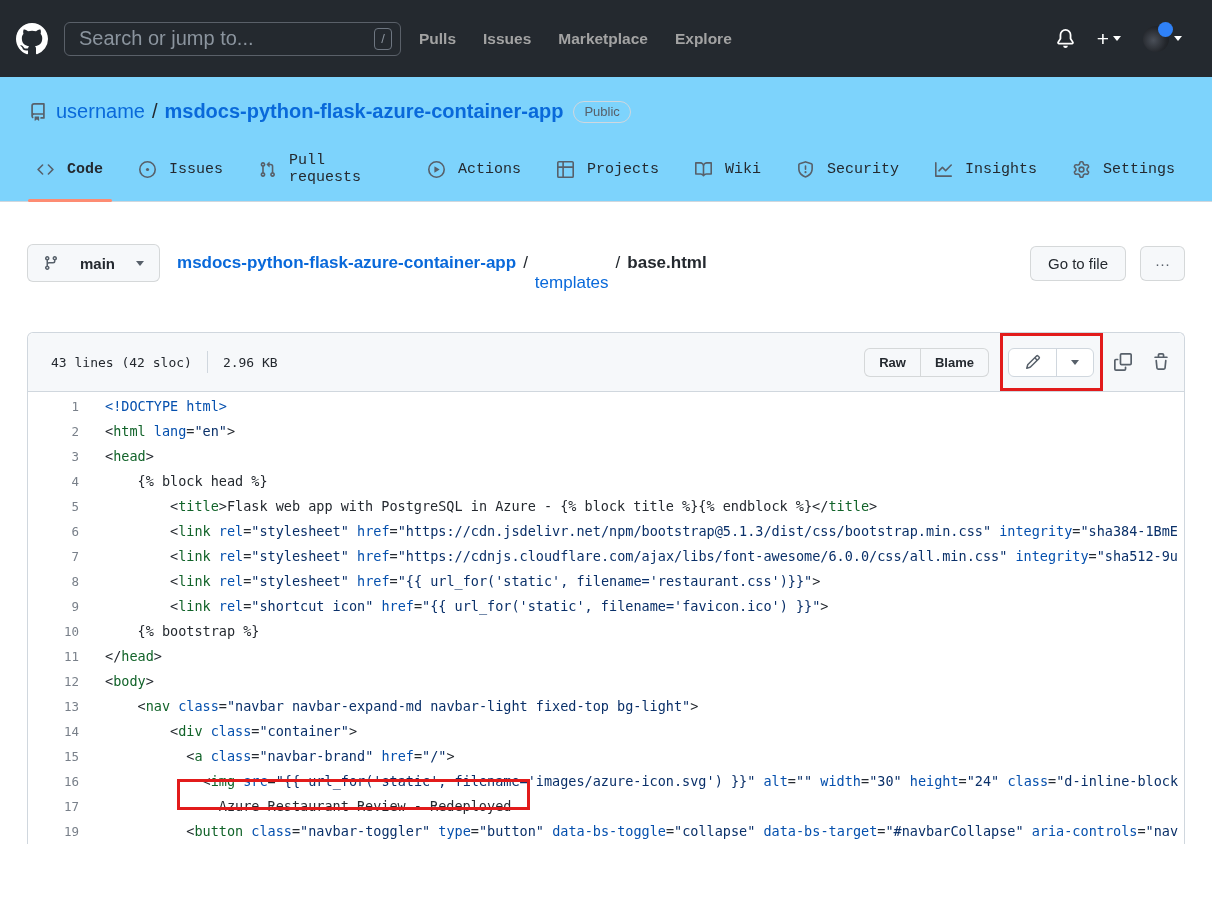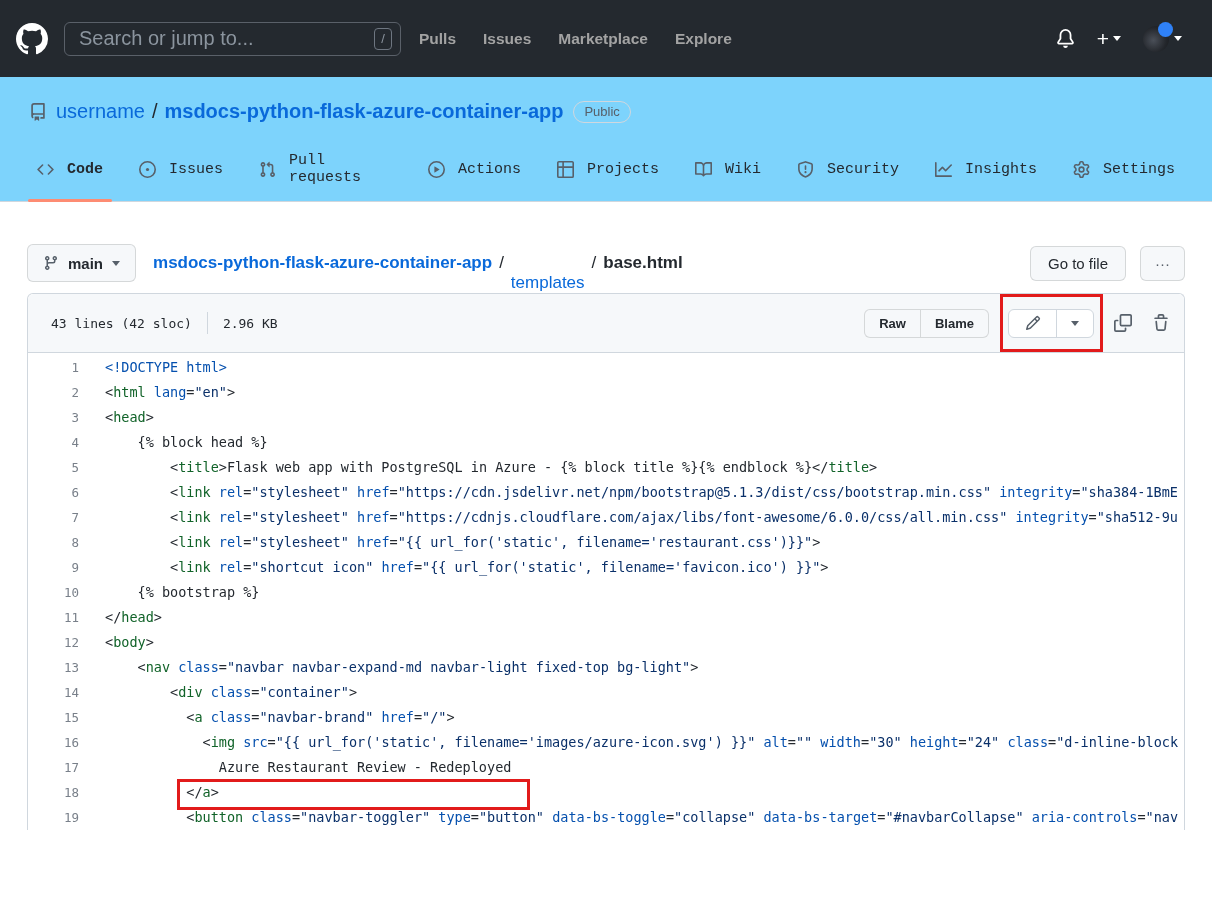--- a/index.html
+++ b/index.html
@@ -53,40 +53,40 @@
   .tabs { display:flex; padding:0 19px; margin-top:16px; }
   .tab { display:flex; align-items:center; gap:13px; padding:13px 9px 15px; margin:0 9px; font-size:15px; color:#24292f; position:relative; cursor:pointer;font-family:Liberation Mono, monospace; }
   .tab .t-ico { color:#57606a; }
   .tab.active { font-weight:700; }
   .tab.active::after { content:""; position:absolute; left:0; right:0; bottom:-1px; height:3px; border-radius:3px; background:#fd8c73; }
 
   
   .main { padding:0 27px; }
   .file-nav-row { display:flex; align-items:center; margin-top:31px; }
   .branch-btn {
-    height:38px; display:flex; align-items:center; gap:9px; padding:16px 15px;
+    height:38px; display:flex; align-items:center; gap:21px; padding:16px 15px;
     background:#f6f8fa; border:1px solid rgba(27,31,36,0.15); border-radius:6px;
     font-size:15px; font-weight:600; color:#24292f; cursor:pointer;
   }
   .branch-btn .b-ico { color:#57606a; }
   .breadcrumb { margin-left:17px; font-size:17px; display:flex; align-items:center; gap:7px; }
   .bc-root { color:#0969da; font-weight:600; cursor:pointer; }
   .bc-sep { color:#24292f; }
   .bc-link { color:#0969da; cursor:pointer;margin-top:40px; }
   .bc-file { color:#24292f; font-weight:700; }
   .nav-right { margin-left:auto; display:flex; gap:14px; }
   .btn {
     height:35px; display:flex; align-items:center; padding:0 17px; font-size:15px;
     background:#f6f8fa; border:1px solid rgba(27,31,36,0.15); border-radius:6px;
     color:#24292f; cursor:pointer;
   }
   .btn-kebab { padding:0 14px; color:#57606a; }
 
   
-  .file-box { border:1px solid #d0d7de; border-radius:6px 6px 0 0; border-bottom:none; }
+  .file-box { margin-top:39px; border:1px solid #d0d7de; border-radius:6px 6px 0 0; border-bottom:none; }
   .file-header {
     height:59px; background:#f6f8fa; border-bottom:1px solid #d0d7de; border-radius:6px 6px 0 0;
     display:flex; align-items:center; padding:0 14px 0 23px;
   }
   .file-meta { display:flex; align-items:center; gap:15px; font-family:"DejaVu Sans Mono", monospace; font-size:13px; color:#24292f; }
   .meta-divider { width:1px; height:22px; background:#d0d7de; }
   .file-actions { margin-left:auto; display:flex; align-items:center; }
   .seg-group { display:flex; height:29px; border:1px solid rgba(27,31,36,0.15); border-radius:6px; overflow:hidden; background:#f6f8fa; }
   .seg { padding:0 14px; display:flex; align-items:center; font-size:13px; font-weight:600; color:#24292f; cursor:pointer; }
   .seg + .seg { border-left:1px solid rgba(27,31,36,0.15); }
@@ -314,20 +314,19 @@
           <div class="code-line"><span class="ln">8</span><span class="lc"><span class="tk-p">        &lt;</span><span class="tk-t">link</span><span class="tk-p"> </span><span class="tk-a">rel</span><span class="tk-p">=</span><span class="tk-s">"stylesheet"</span><span class="tk-p"> </span><span class="tk-a">href</span><span class="tk-p">=</span><span class="tk-s">"{{ url_for('static', filename='restaurant.css')}}"</span><span class="tk-p">&gt;</span></span></div>
           <div class="code-line"><span class="ln">9</span><span class="lc"><span class="tk-p">        &lt;</span><span class="tk-t">link</span><span class="tk-p"> </span><span class="tk-a">rel</span><span class="tk-p">=</span><span class="tk-s">"shortcut icon"</span><span class="tk-p"> </span><span class="tk-a">href</span><span class="tk-p">=</span><span class="tk-s">"{{ url_for('static', filename='favicon.ico') }}"</span><span class="tk-p">&gt;</span></span></div>
           <div class="code-line"><span class="ln">10</span><span class="lc"><span class="tk-p">    {% bootstrap %}</span></span></div>
           <div class="code-line"><span class="ln">11</span><span class="lc"><span class="tk-p">&lt;/</span><span class="tk-t">head</span><span class="tk-p">&gt;</span></span></div>
           <div class="code-line"><span class="ln">12</span><span class="lc"><span class="tk-p">&lt;</span><span class="tk-t">body</span><span class="tk-p">&gt;</span></span></div>
           <div class="code-line"><span class="ln">13</span><span class="lc"><span class="tk-p">    &lt;</span><span class="tk-t">nav</span><span class="tk-p"> </span><span class="tk-a">class</span><span class="tk-p">=</span><span class="tk-s">"navbar navbar-expand-md navbar-light fixed-top bg-light"</span><span class="tk-p">&gt;</span></span></div>
           <div class="code-line"><span class="ln">14</span><span class="lc"><span class="tk-p">        &lt;</span><span class="tk-t">div</span><span class="tk-p"> </span><span class="tk-a">class</span><span class="tk-p">=</span><span class="tk-s">"container"</span><span class="tk-p">&gt;</span></span></div>
           <div class="code-line"><span class="ln">15</span><span class="lc"><span class="tk-p">          &lt;</span><span class="tk-t">a</span><span class="tk-p"> </span><span class="tk-a">class</span><span class="tk-p">=</span><span class="tk-s">"navbar-brand"</span><span class="tk-p"> </span><span class="tk-a">href</span><span class="tk-p">=</span><span class="tk-s">"/"</span><span class="tk-p">&gt;</span></span></div>
           <div class="code-line"><span class="ln">16</span><span class="lc"><span class="tk-p">            &lt;</span><span class="tk-t">img</span><span class="tk-p"> </span><span class="tk-a">src</span><span class="tk-p">=</span><span class="tk-s">"{{ url_for('static', filename='images/azure-icon.svg') }}"</span><span class="tk-p"> </span><span class="tk-a">alt</span><span class="tk-p">=</span><span class="tk-s">""</span><span class="tk-p"> </span><span class="tk-a">width</span><span class="tk-p">=</span><span class="tk-s">"30"</span><span class="tk-p"> </span><span class="tk-a">height</span><span class="tk-p">=</span><span class="tk-s">"24"</span><span class="tk-p"> </span><span class="tk-a">class</span><span class="tk-p">=</span><span class="tk-s">"d-inline-block</span></span></div>
           <div class="code-line"><span class="ln">17</span><span class="lc"><span class="tk-p">              Azure Restaurant Review - Redeployed</span></span></div>
-          <div class="code-line"><span class="ln">18</span><span class="lc"><span class="tk-p">          &lt;/</span><span class="tk-t">a</span><span class="tk-p">&gt;</span></span></div>
           <div class="code-line"><span class="ln">19</span><span class="lc"><span class="tk-p">          &lt;</span><span class="tk-t">button</span><span class="tk-p"> </span><span class="tk-a">class</span><span class="tk-p">=</span><span class="tk-s">"navbar-toggler"</span><span class="tk-p"> </span><span class="tk-a">type</span><span class="tk-p">=</span><span class="tk-s">"button"</span><span class="tk-p"> </span><span class="tk-a">data-bs-toggle</span><span class="tk-p">=</span><span class="tk-s">"collapse"</span><span class="tk-p"> </span><span class="tk-a">data-bs-target</span><span class="tk-p">=</span><span class="tk-s">"#navbarCollapse"</span><span class="tk-p"> </span><span class="tk-a">aria-controls</span><span class="tk-p">=</span><span class="tk-s">"nav</span></span></div>
         </div>
     </div>
   </div>
 </div>
 
 <div class="redbox redbox-line"></div>
 
 </body></html>

